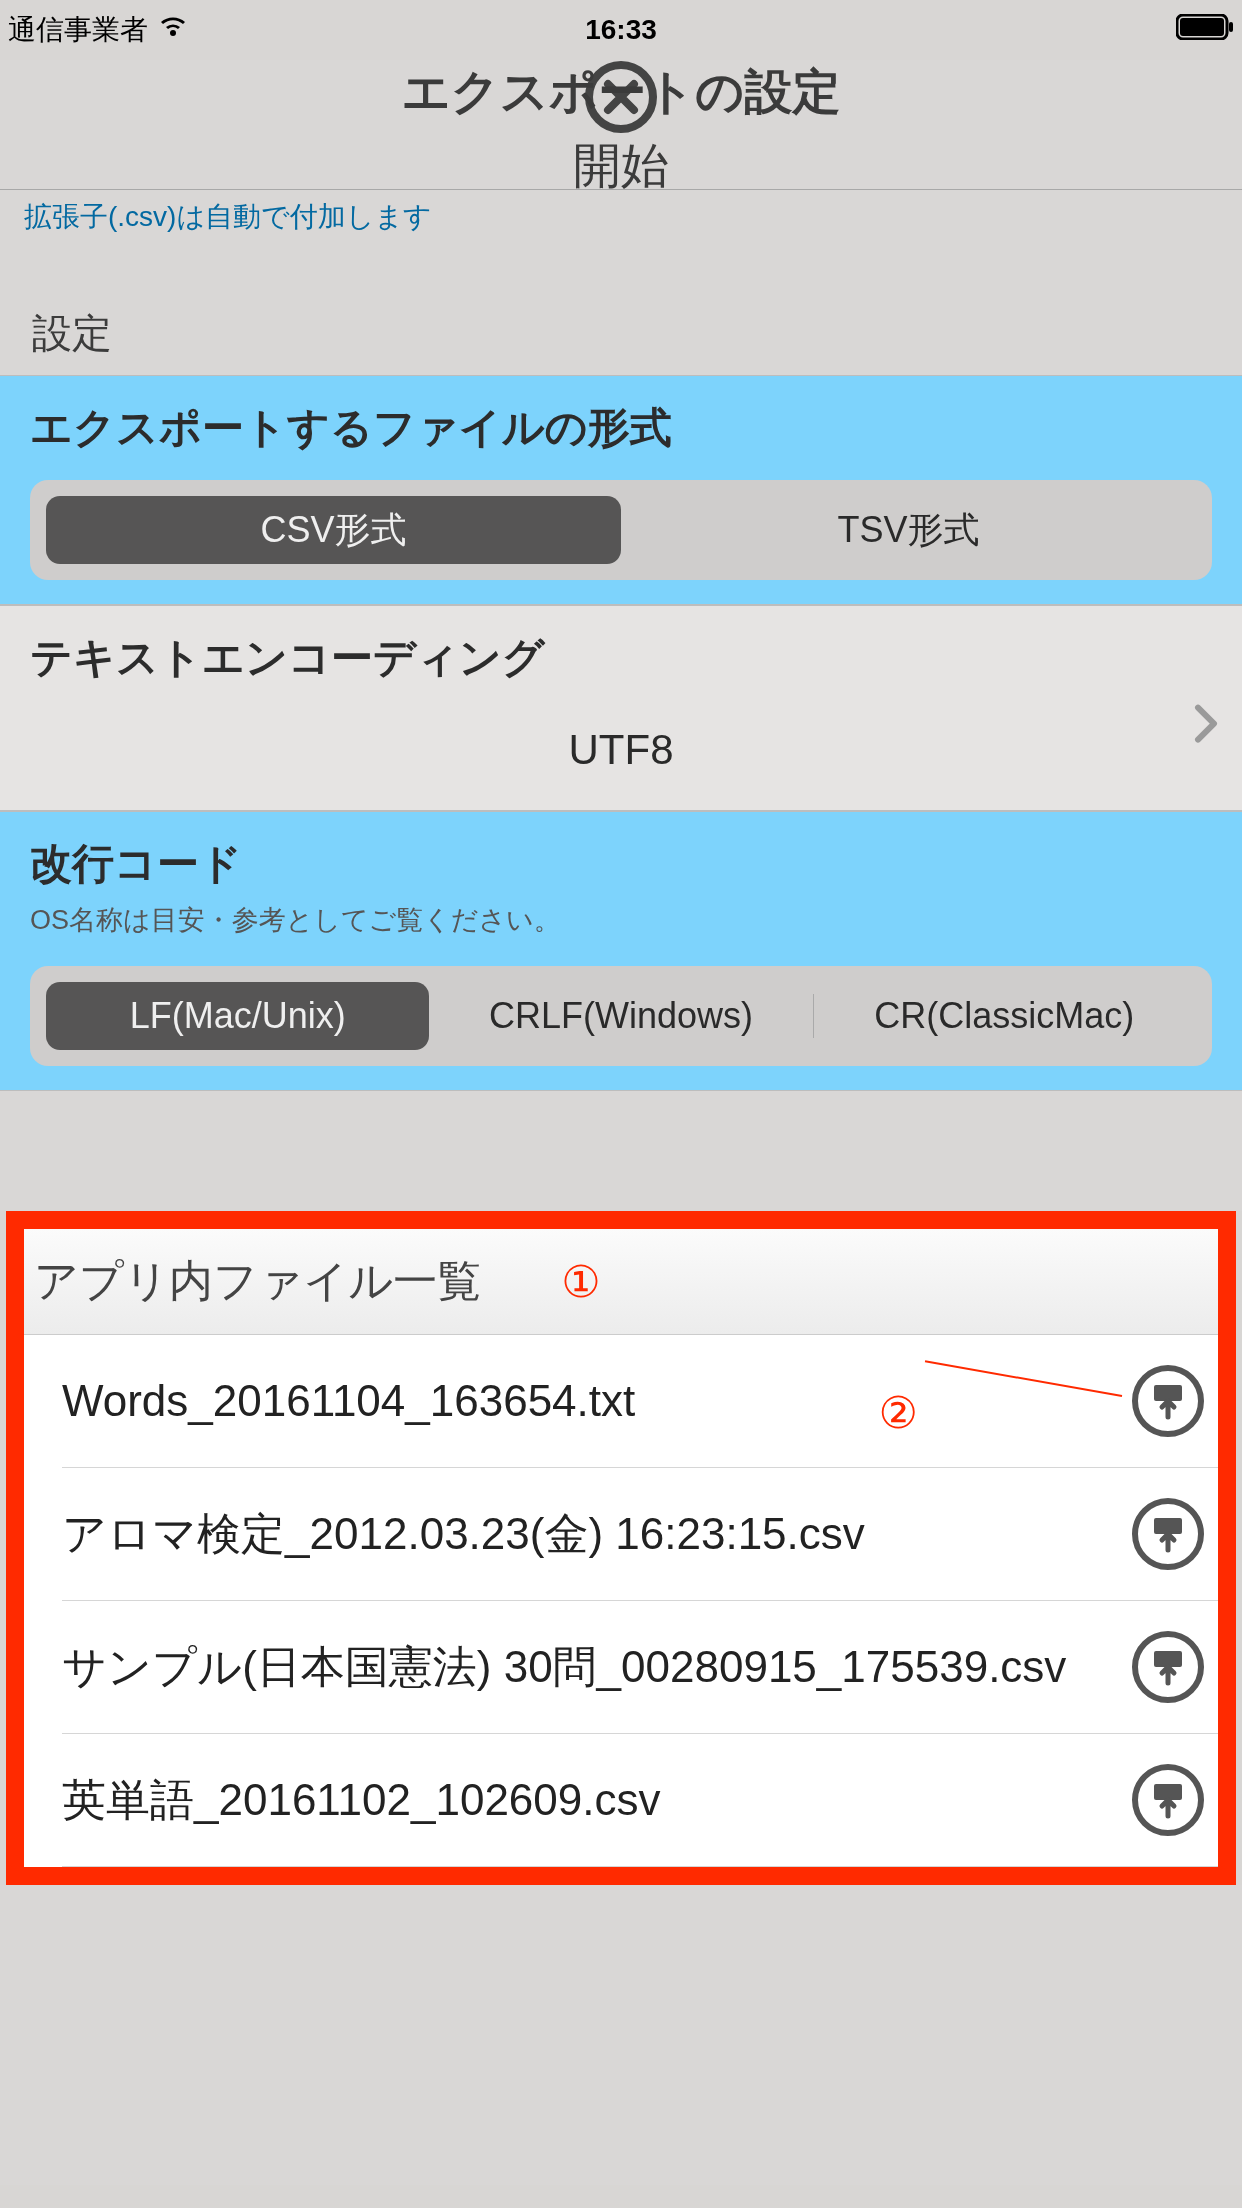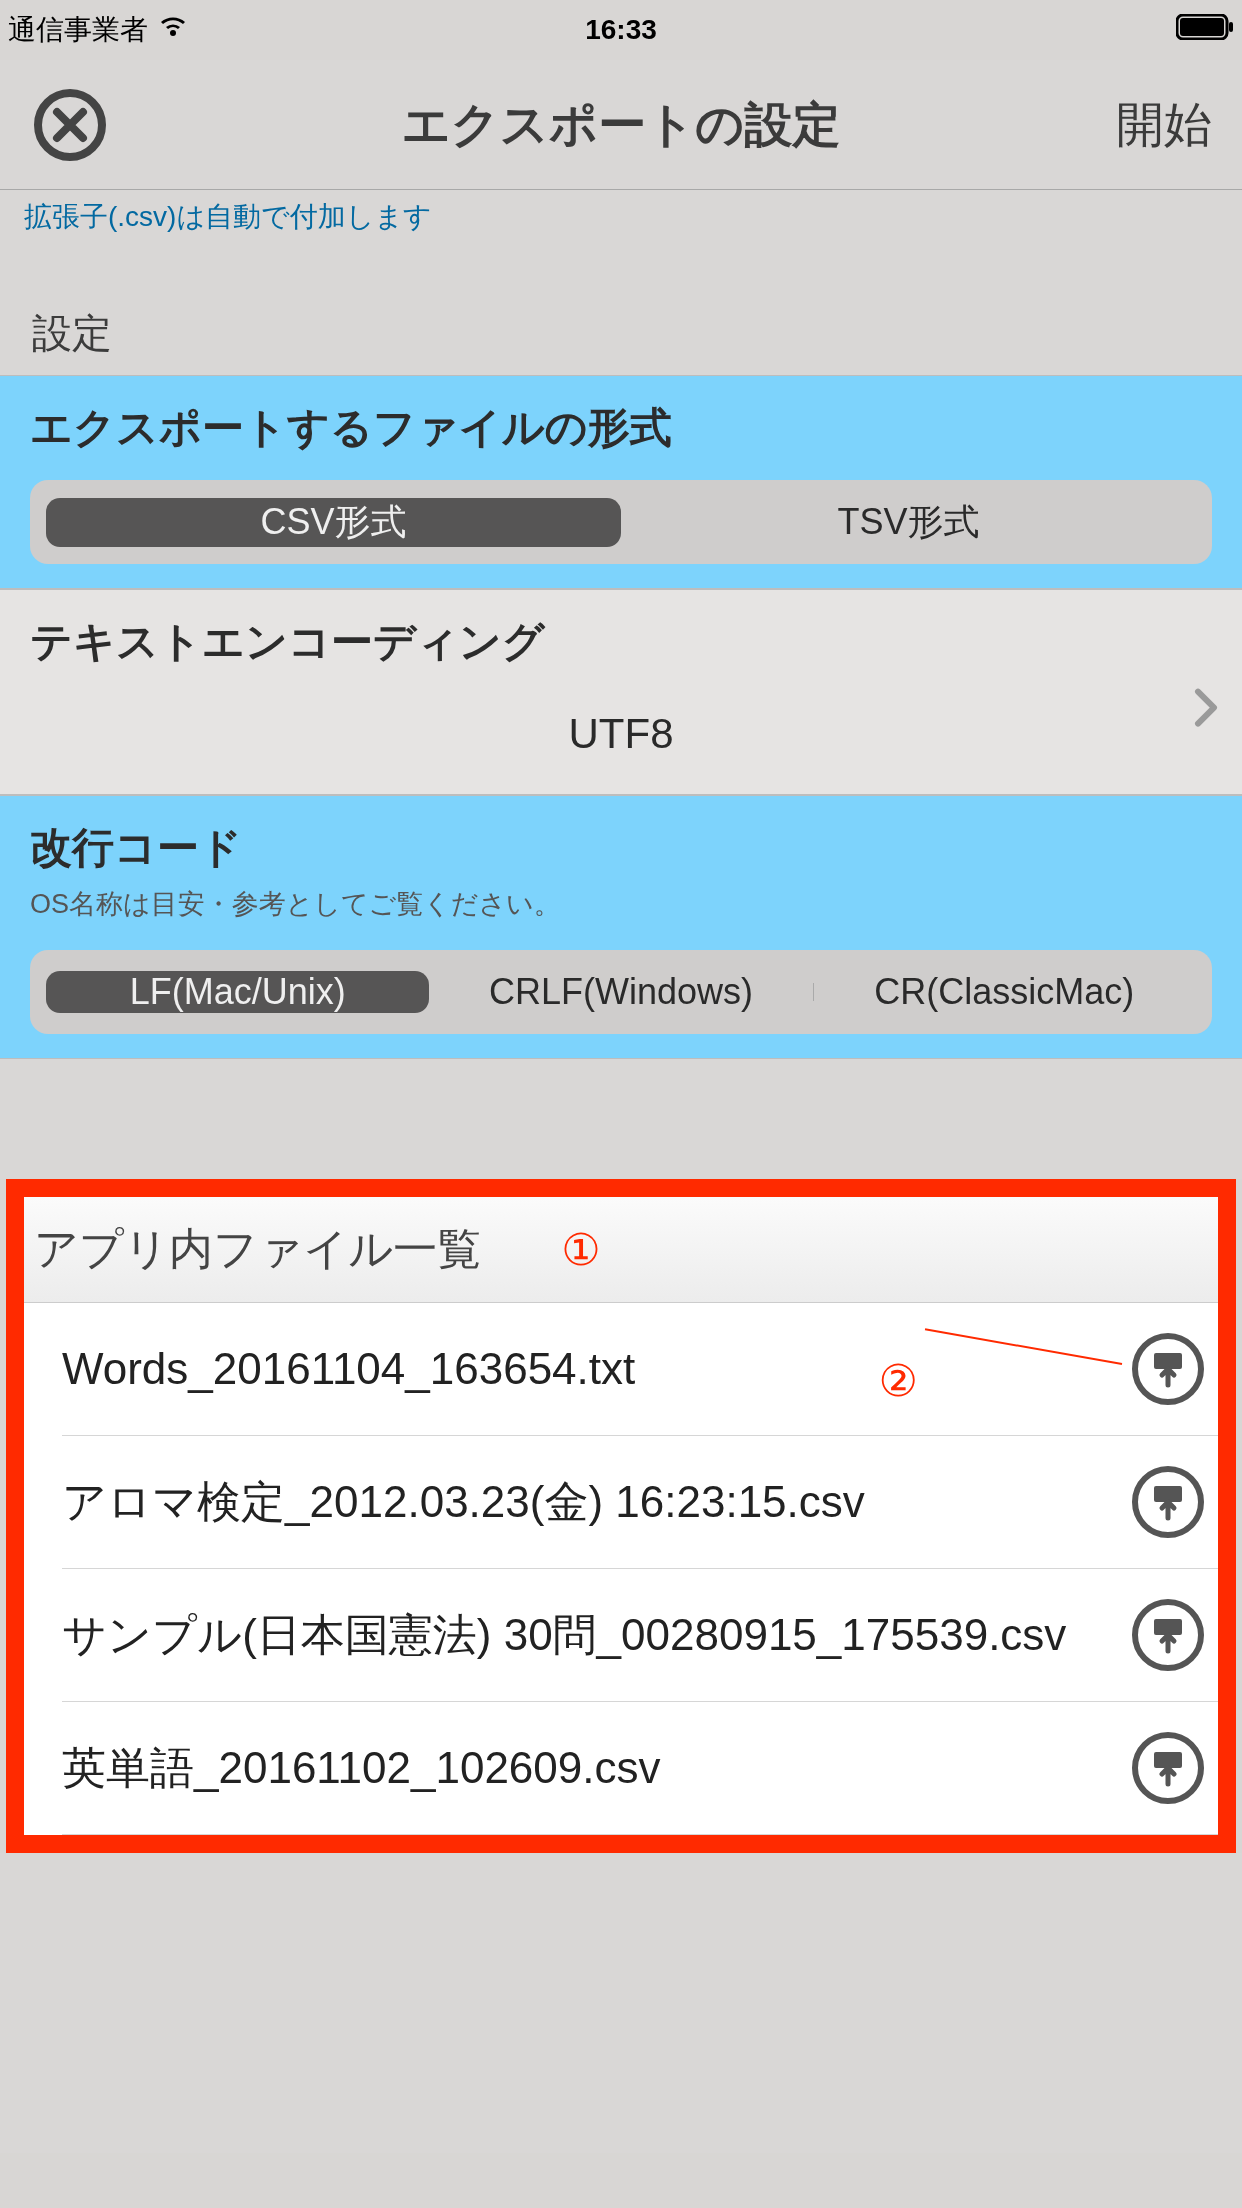--- a/index.html
+++ b/index.html
@@ -26,20 +26,21 @@
 
   
   .nav-bar {
     height: 130px;
     border-bottom: 1px solid #a8a8a8;
     display: flex;
     align-items: center;
     justify-content: space-between;
     padding: 0 30px;
     background: #d9d7d6;
+    flex-direction: column;
   }
   .nav-title {
     position: absolute;
     left: 50%;
     transform: translateX(-50%);
     font-size: 48px;
     font-weight: 700;
     color: #3b3b3b;
   }
   .close-btn { width: 80px; height: 80px; display: flex; align-items: center; justify-content: center; }
@@ -78,22 +79,21 @@
     margin-top: -14px;
     margin-bottom: 28px;
   }
 
   .segmented {
     display: flex;
     background: #cfcdcc;
     border-radius: 18px;
     padding: 16px;
     position: relative;
-    height: 84px;
-    align-items: center;
+    height: 100px;
   }
   .seg {
     flex: 1;
     display: flex;
     align-items: center;
     justify-content: center;
     font-size: 36px;
     color: #2a2a2a;
     border-radius: 14px;
     position: relative;

